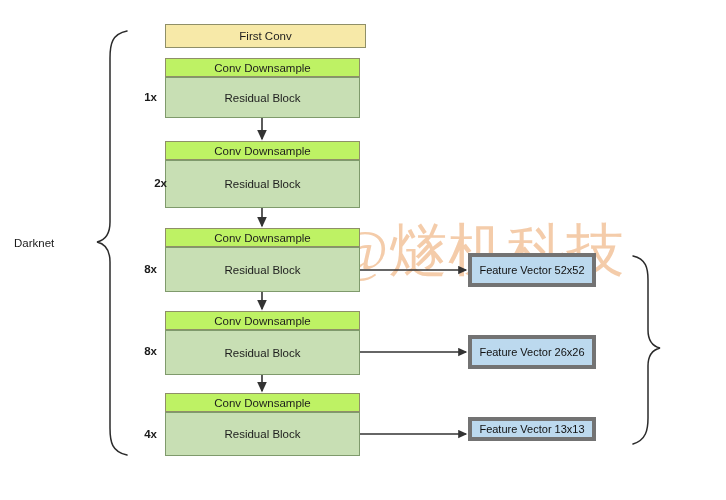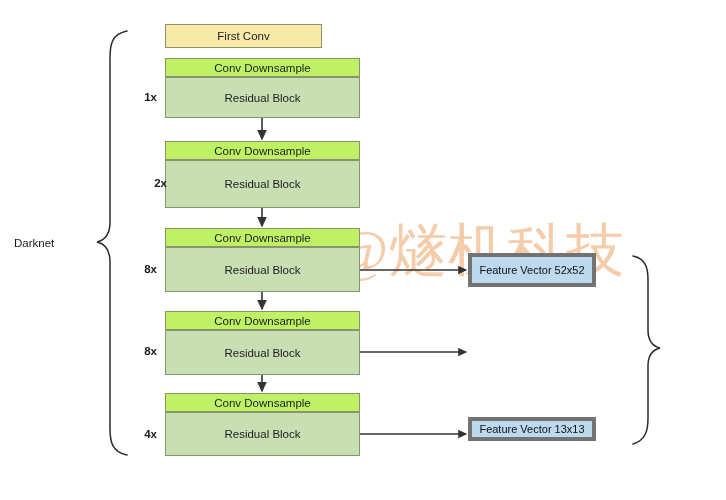--- a/index.html
+++ b/index.html
@@ -99,21 +99,21 @@
     pointer-events: none;
   }
 </style>
 </head>
 <body>
 
 <div id="canvas">
 
   <div class="wm-big">CSDN@燧机科技</div>
 
-  <div class="box box-first" style="left:165px; top:24px; width:157px; height:24px;">
+  <div class="box box-first" style="left:165px; top:24px; width:201px; height:24px;">
     <span>First Conv</span>
   </div>
 
   <div class="box box-conv" style="left:165px; top:58px; width:195px; height:19px;">
     <span>Conv Downsample</span>
   </div>
   <div class="box box-res" style="left:165px; top:77px; width:195px; height:41px;">
     <span>Residual Block</span>
   </div>
   <div class="mult-label" style="left:131px; top:91px;">1x</div>
@@ -145,20 +145,23 @@
   <div class="box box-conv" style="left:165px; top:393px; width:195px; height:19px;">
     <span>Conv Downsample</span>
   </div>
   <div class="box box-res" style="left:165px; top:412px; width:195px; height:44px;">
     <span>Residual Block</span>
   </div>
   <div class="mult-label" style="left:131px; top:428px;">4x</div>
 
   <div class="box box-feat" style="left:468px; top:253px; width:128px; height:34px;">
     <span>Feature Vector 52x52</span>
+  </div>
+  <div class="box box-feat" style="left:468px; top:335px; width:128px; height:34px;">
+    <span>Feature Vector 26x26</span>
   </div>
   <div class="box box-feat" style="left:468px; top:417px; width:128px; height:24px;">
     <span>Feature Vector 13x13</span>
   </div>
 
   <div class="side-label" style="left:14px; top:236px;">Darknet</div>
 
 
   <svg class="overlay" viewBox="0 0 726 500">
     <defs>

